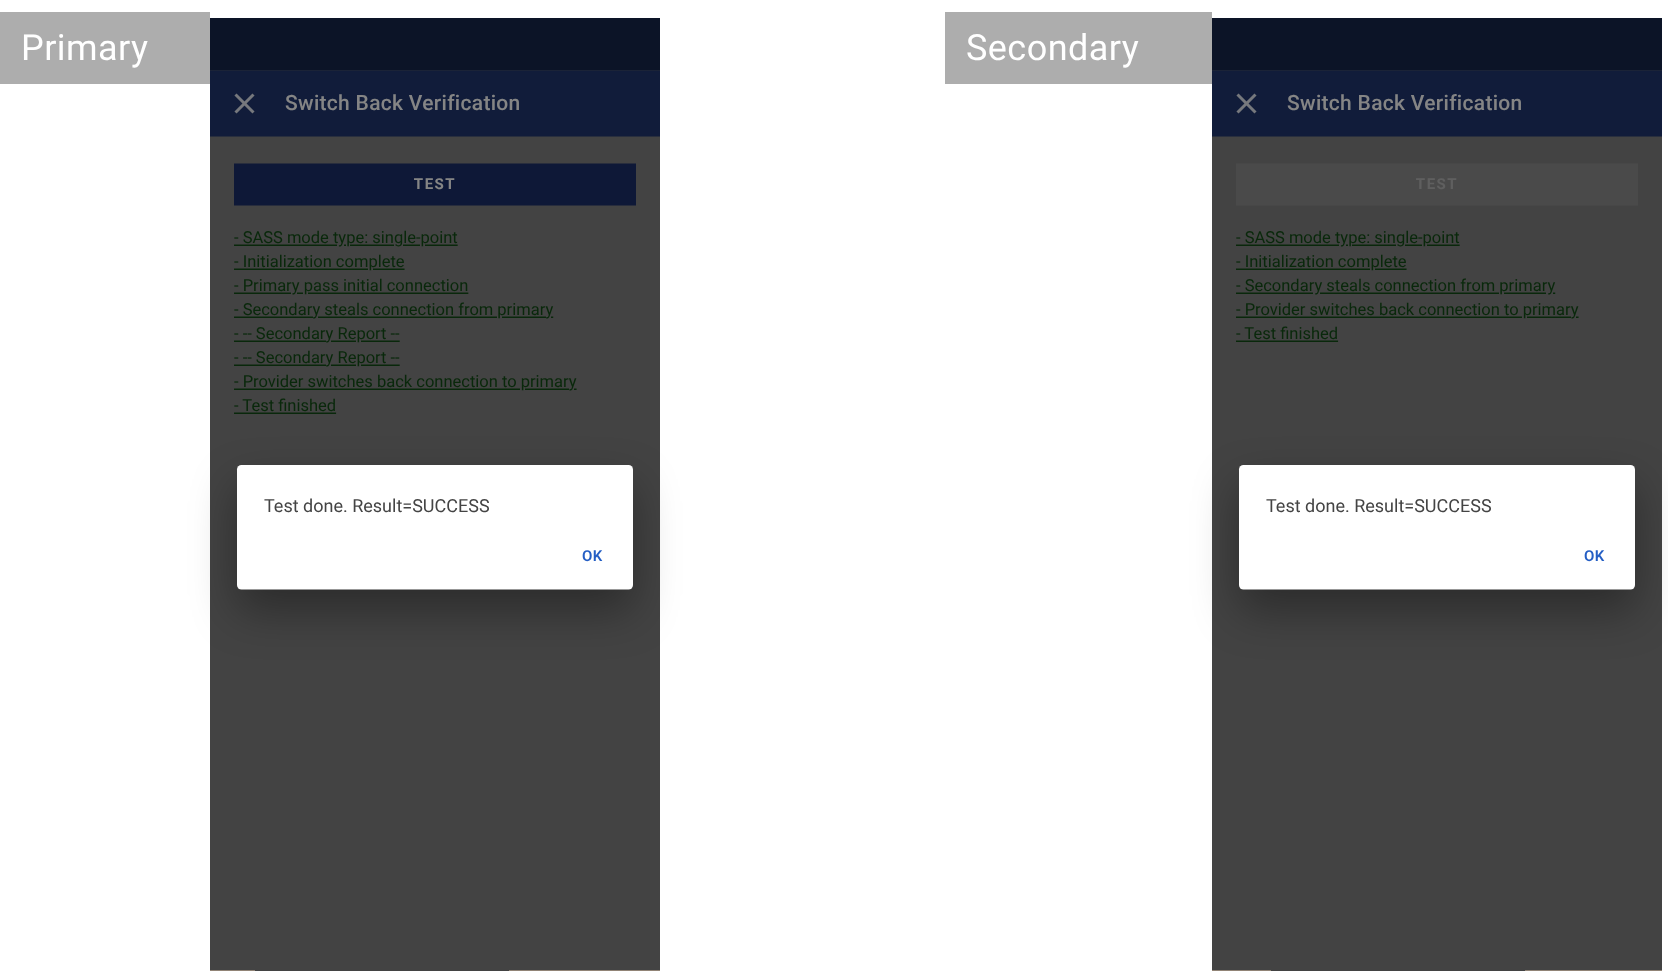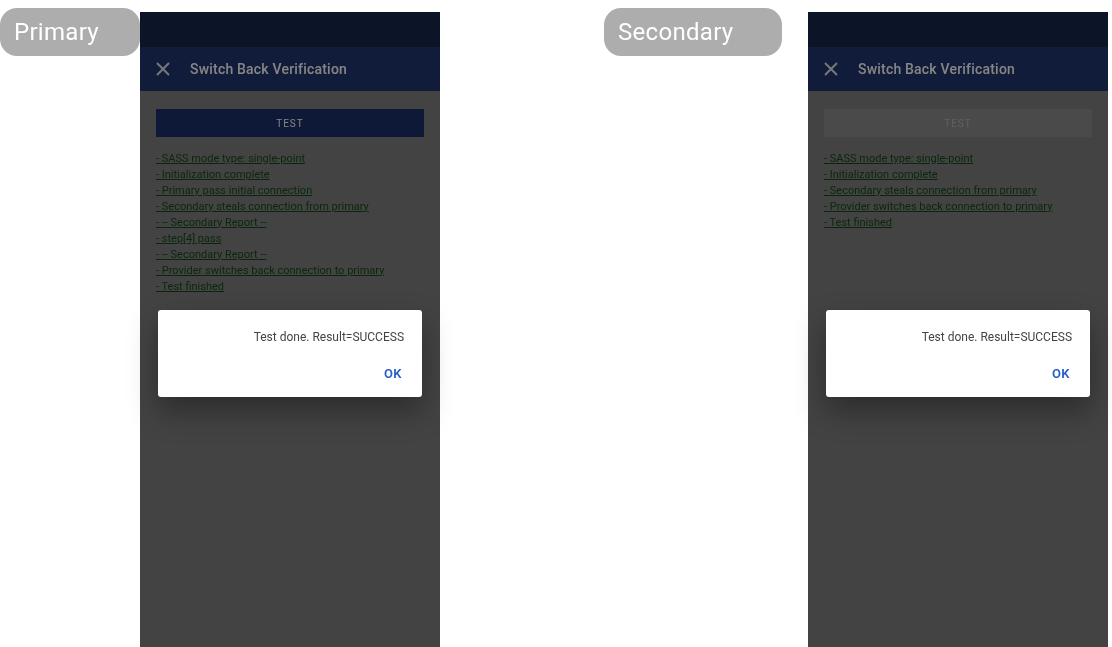--- a/index.html
+++ b/index.html
@@ -12,21 +12,20 @@
     top: 8px;
     height: 48px;
     background: #adadad;
     color: #ffffff;
     font-size: 24px;
     font-weight: 400;
     display: flex;
     align-items: center;
     padding: 0 14px;
     letter-spacing: 0.3px;
-    border-radius: 17px;
   }
 
   .phone {
     position: absolute;
     top: 12px;
     width: 300px;
     height: 647px;
     background: #fdba74;
   }
 
@@ -60,21 +59,21 @@
   .test-btn {
     width: 100%;
     height: 28px;
     background: #1b2f6a;
     color: #ffffff;
     font-size: 10px;
     letter-spacing: 1px;
     display: flex;
     align-items: center;
     justify-content: center;
-    font-weight: 400;
+    font-weight: 700;
   }
   .test-btn.disabled {
     background: #8f8f8f;
     color: #b7b7b7;
   }
 
   .log {
     margin-top: 14px;
     color: #134e16;
     font-size: 11px;
@@ -95,30 +94,29 @@
     right: 18px;
     background: #ffffff;
     border-radius: 3px;
     box-shadow: 0 14px 30px rgba(0,0,0,0.35);
     padding-bottom: 6px;
   }
   .dialog .msg {
     padding: 20px 18px 10px 18px;
     color: #444444;
     font-size: 12px;
-    text-align: right;
   }
   .dialog .actions {
     display: flex;
     justify-content: flex-end;
     padding: 6px 12px 4px 12px;
   }
   .dialog .ok {
     color: #245ec4;
-    font-size: 13px;
+    font-size: 10px;
     font-weight: 600;
     letter-spacing: 0.4px;
     padding: 6px 8px;
     cursor: pointer;
   }
 </style>
 </head>
 <body>
 
 <div class="stage">
@@ -141,40 +139,39 @@
       </div>
 
       <div class="content">
         <div class="test-btn">TEST</div>
         <div class="log">
             <div class="line">- SASS mode type: single-point</div>
             <div class="line">- Initialization complete</div>
             <div class="line">- Primary pass initial connection</div>
             <div class="line">- Secondary steals connection from primary</div>
             <div class="line">- -- Secondary Report --</div>
-            <div class="line">- step[4] pass</div>
             <div class="line">- -- Secondary Report --</div>
             <div class="line">- Provider switches back connection to primary</div>
             <div class="line">- Test finished</div>
           </div>
       </div>
 
       <div class="modal-scrim"></div>
 
       <div class="dialog" style="top:298px;">
         <div class="msg">Test done. Result=SUCCESS</div>
         <div class="actions">
           <div class="ok">OK</div>
         </div>
       </div>
 
     </div>
   </div>
 
-  <div class="device-label" style="left:604px; width:178px;">Secondary</div>
+  <div class="device-label" style="left:630px; width:178px;">Secondary</div>
 
   <div class="phone" style="left:808px;">
     <div class="phone-screen">
 
       <div class="status-bar"></div>
 
       <div class="app-bar">
         <span>
           <svg class="close-x" viewBox="0 0 14 14">
             <line x1="1" y1="1" x2="13" y2="13"></line>

